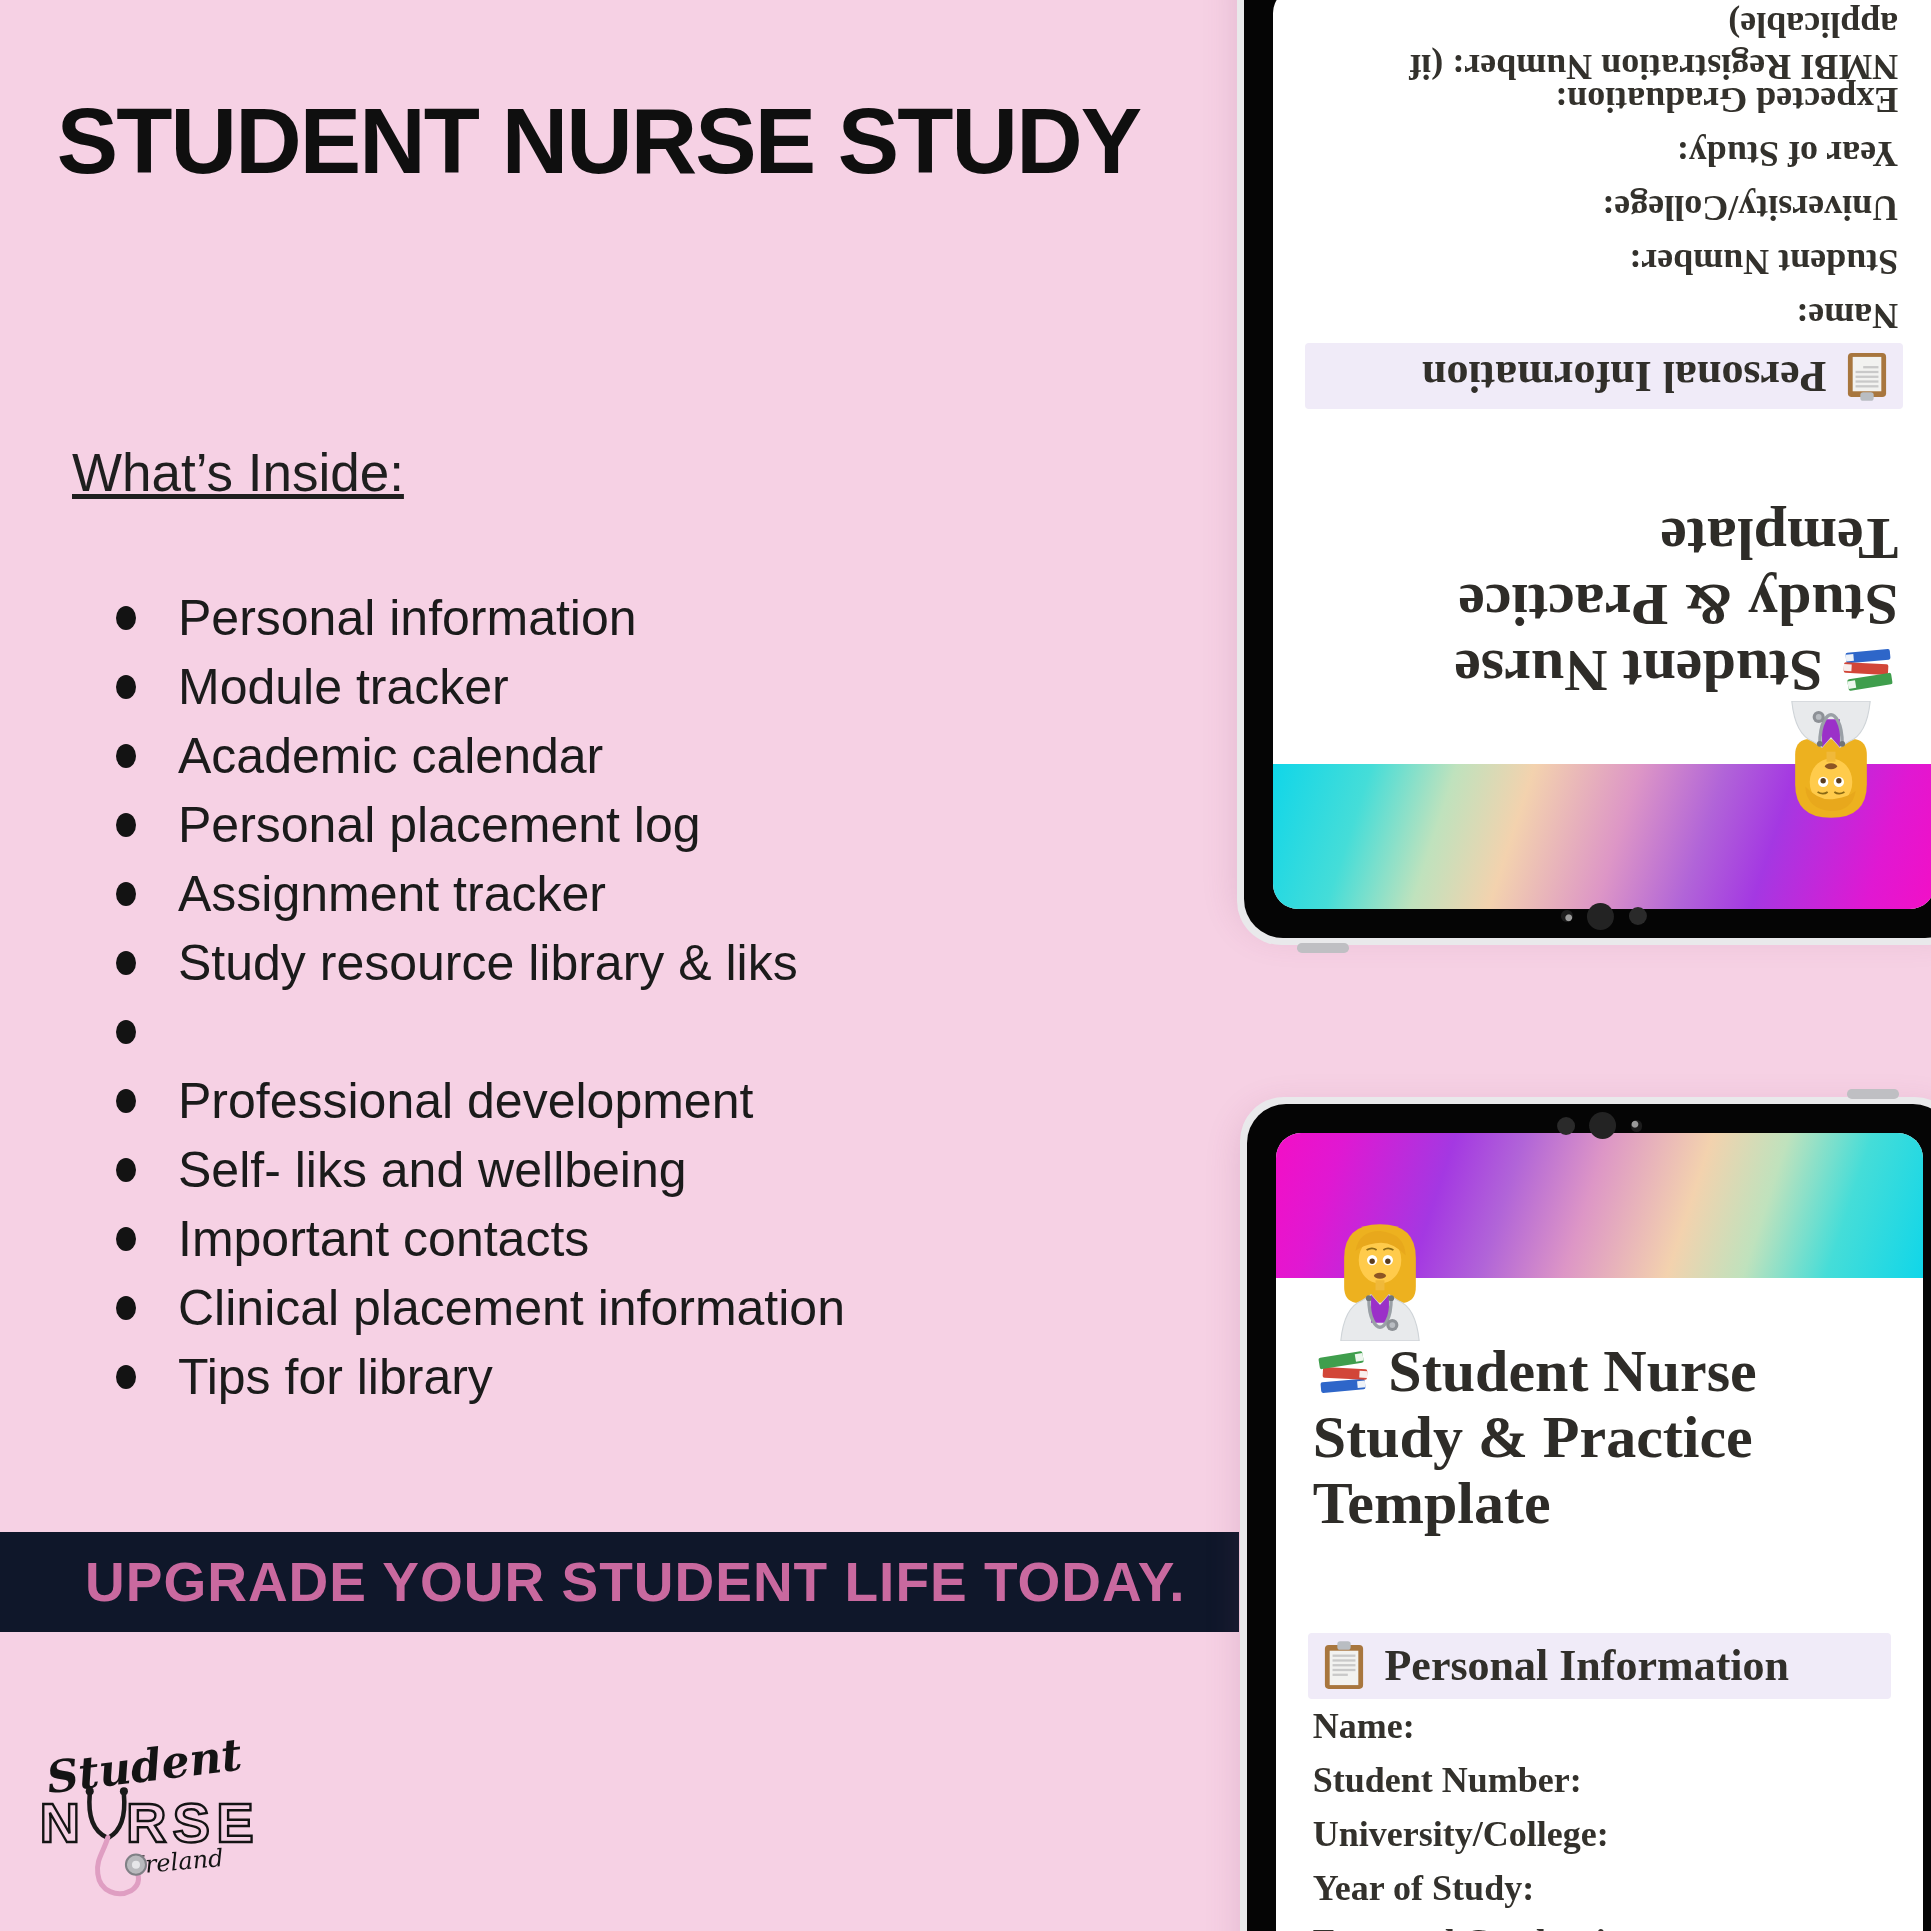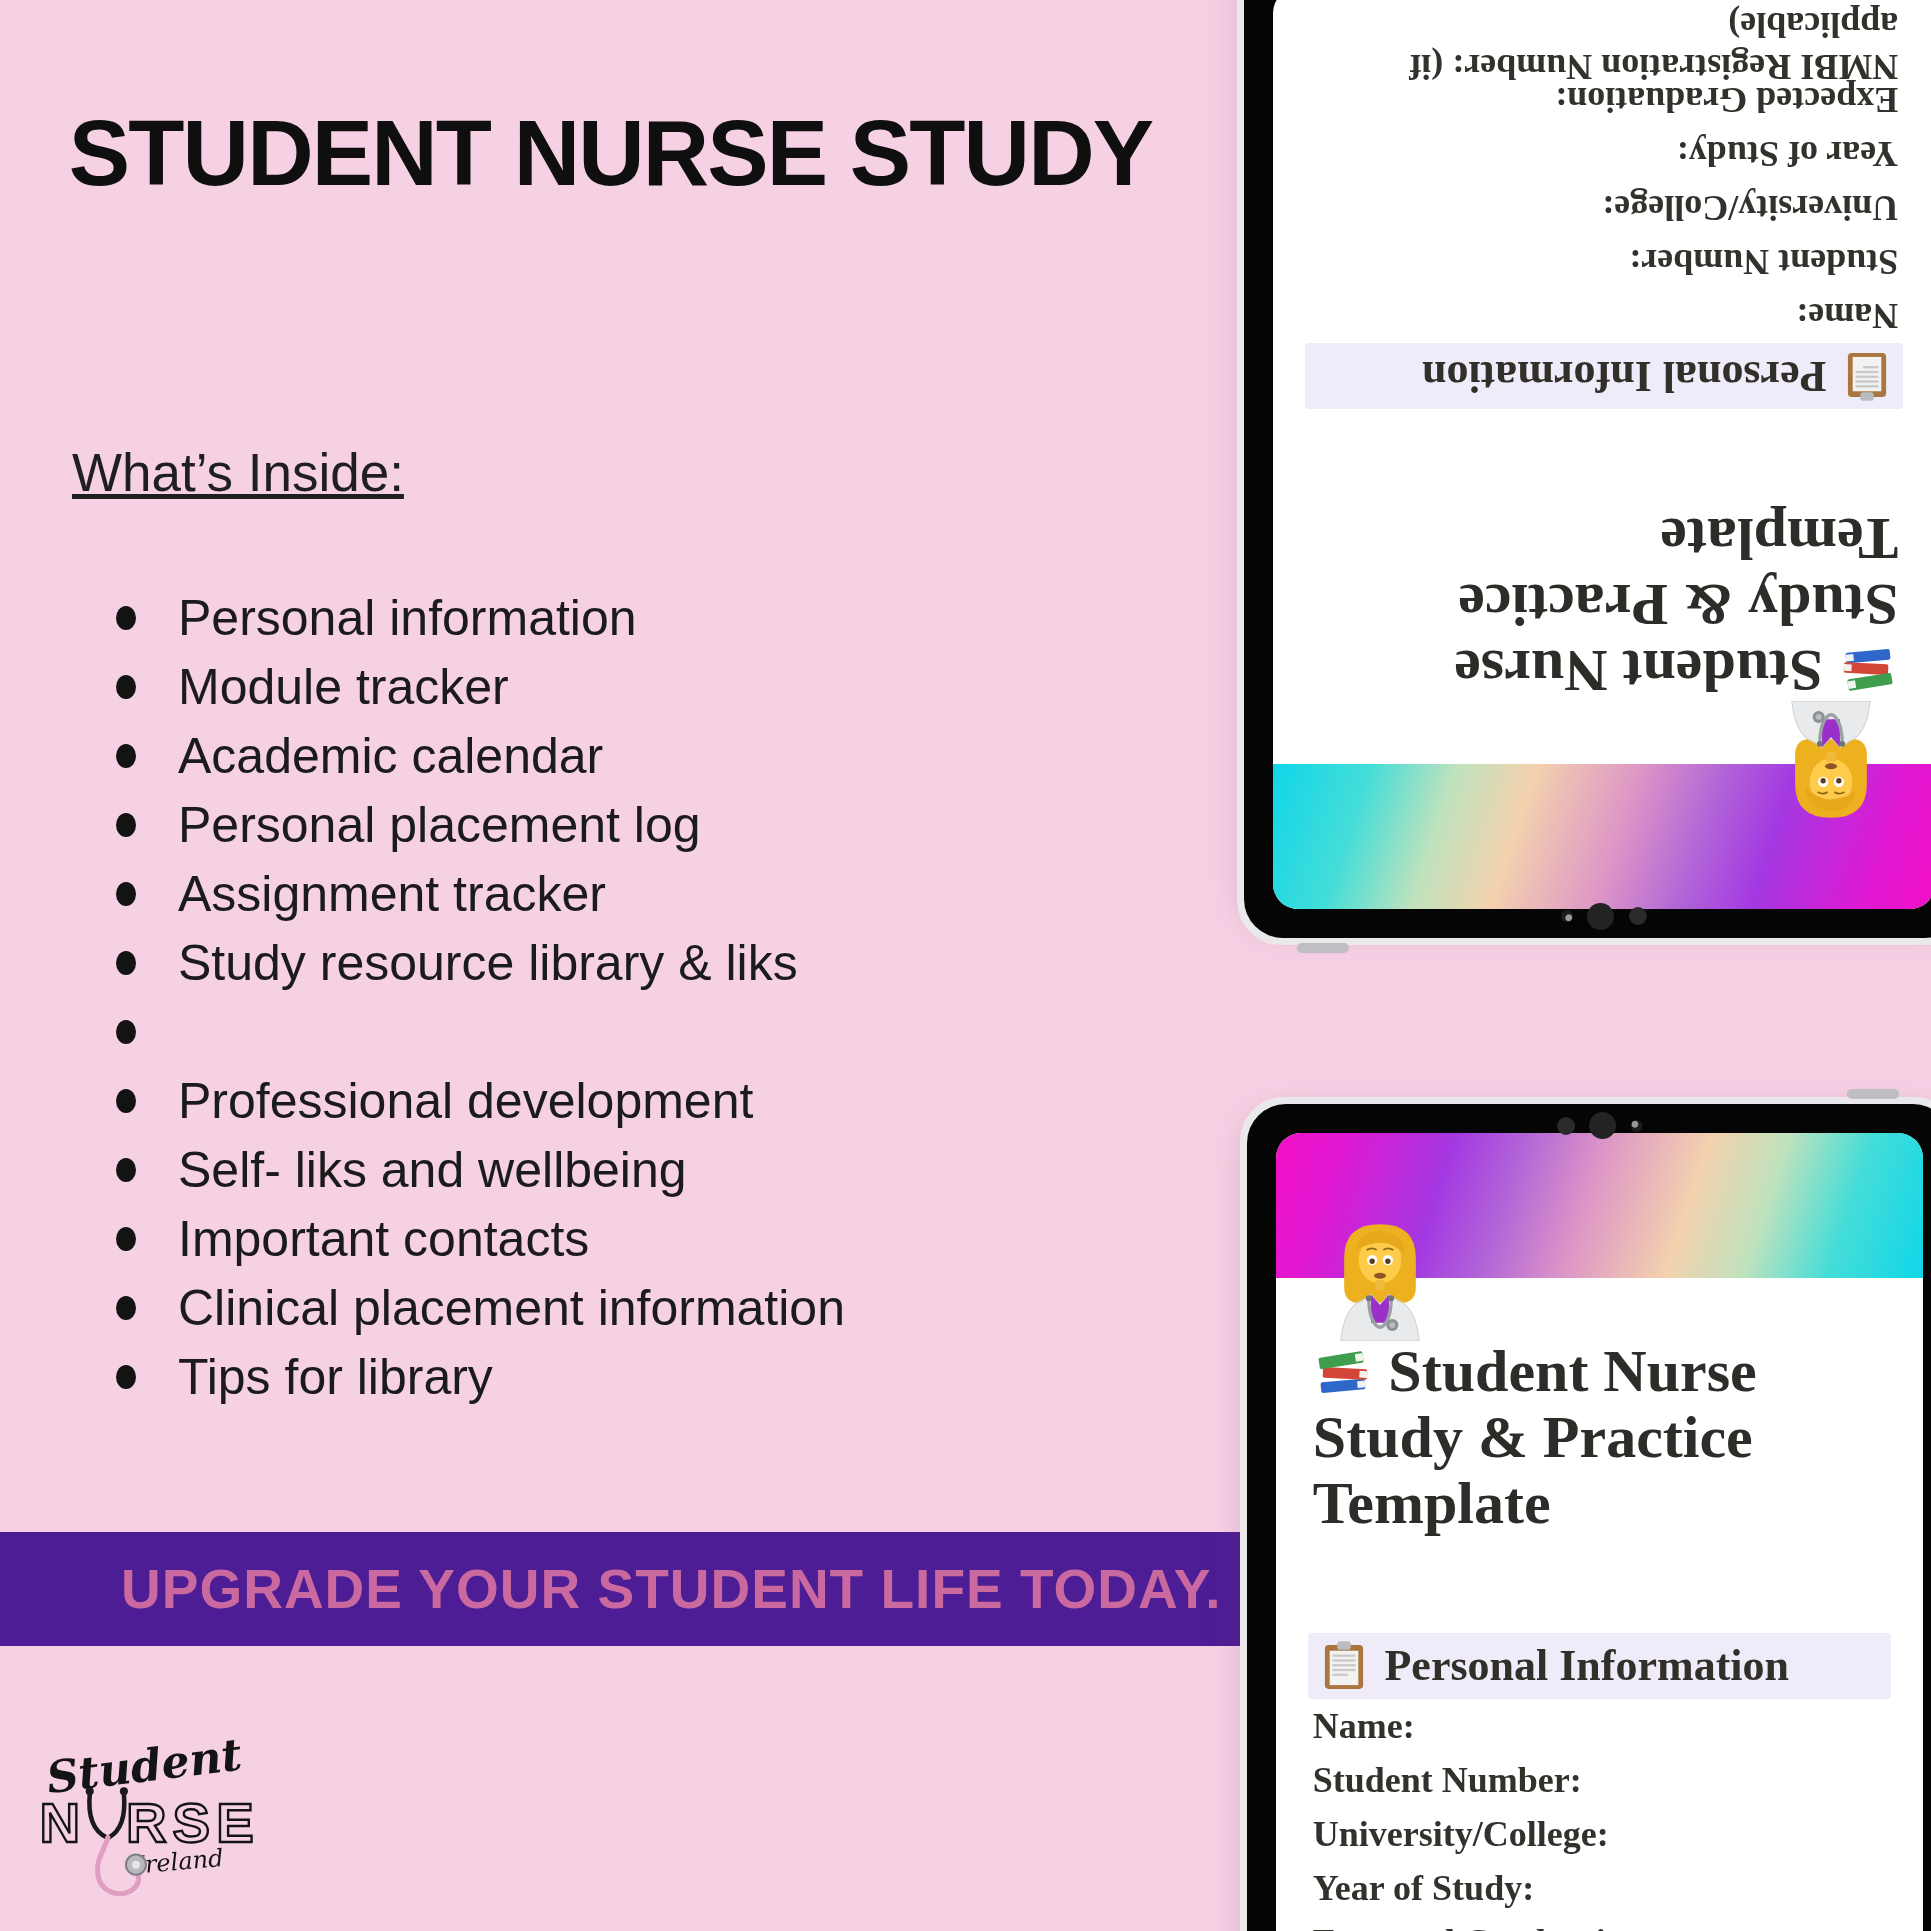--- a/index.html
+++ b/index.html
@@ -1,28 +1,28 @@
 <!DOCTYPE html>
 <html><head>
 <meta charset="utf-8">
 <style>
   html,body{margin:0;padding:0;background:#f6d1e4;}
   #canvas{position:relative;width:1931px;height:1931px;background:#f6d1e4;overflow:hidden;
           font-family:"Liberation Sans",sans-serif;}
 
   
-  .title{position:absolute;left:0;top:81px;width:1197px;margin:12px;text-align:center;
+  .title{position:absolute;left:0;top:81px;width:1197px;margin:0;text-align:center;
          font-size:92px;font-weight:800;letter-spacing:-1.9px;color:#0f0f0f;line-height:1.32;}
   .title .tl{display:block;}
   .whats{position:absolute;left:72px;top:442px;font-size:53px;color:#1f1f1f;text-decoration:underline;}
   .list{position:absolute;left:116px;top:583px;margin:0;padding:0;list-style:none;}
   .list li{height:69px;display:flex;align-items:center;font-size:50px;color:#1b1b1b;}
   .list .dot{width:20px;height:24px;border-radius:50%;background:#131313;margin-right:42px;flex:0 0 auto;}
-  .banner{position:absolute;left:0;top:1532px;width:1239px;height:114px;background:#4c1d95;
-          display:flex;align-items:center;padding-left:36px;}
+  .banner{position:absolute;left:0;top:1532px;width:1239px;height:100px;background:#0f172a;
+          display:flex;align-items:center;}
   .banner span{font-size:55px;font-weight:800;color:#c9699f;letter-spacing:1px;padding-left:85px;}
   .logo{position:absolute;left:27px;top:1733px;width:232px;height:198px;}
 
   
   .tablet{position:absolute;background:#e9e9eb;border-radius:44px;padding:6.8px;box-sizing:border-box;
           box-shadow:0 11.6px 35px rgba(140,60,110,.18);}
   .tablet.top{left:1237px;top:-48px;width:734px;height:993px;transform:rotate(180deg);}
   .tablet.bottom{left:1240px;top:1097px;width:719px;height:1004px;}
   .side-btn{position:absolute;top:-7.7px;right:60px;width:52px;height:9.7px;border-radius:4.8px;background:#bfbfc3;}
   .bezel{background:#050505;border-radius:39px;width:100%;height:100%;padding:29px;box-sizing:border-box;position:relative;}

